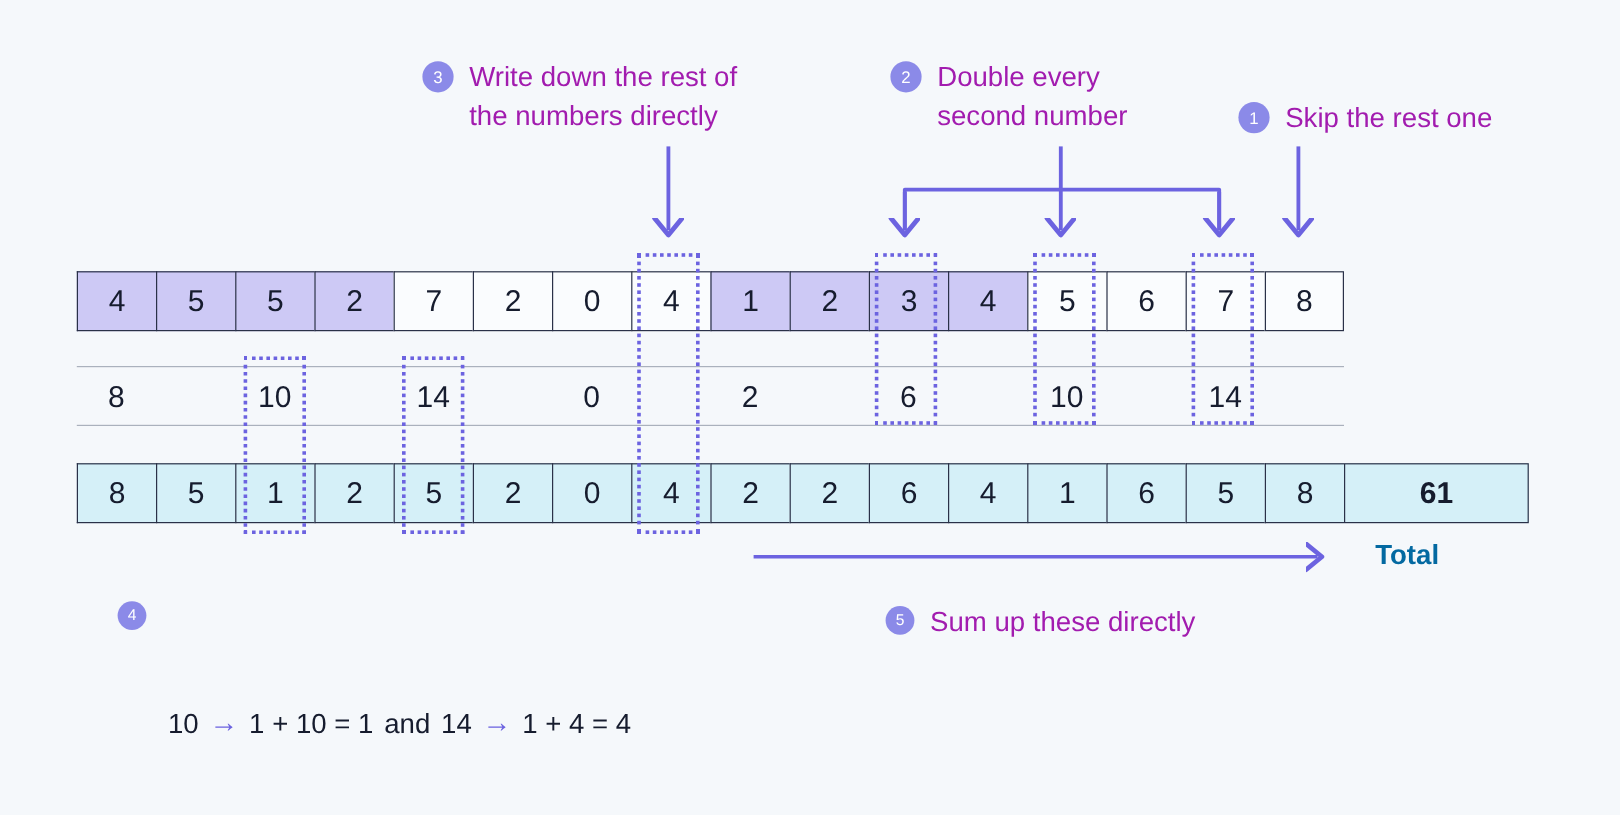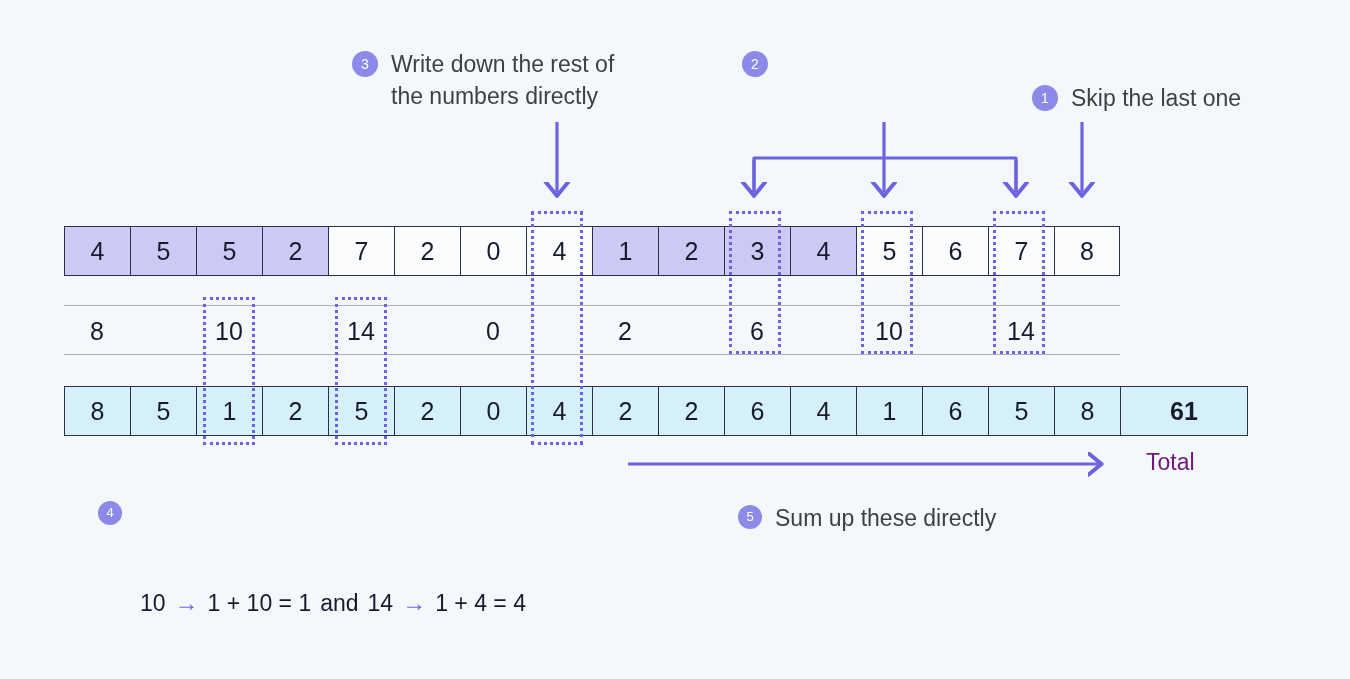--- a/index.html
+++ b/index.html
@@ -17,21 +17,21 @@
   
   .annot { position:absolute; display:flex; align-items:flex-start; gap:13px; }
   .badge {
     width:26px; height:26px; border-radius:50%;
     background:#8b8ae8; color:#ffffff;
     font-size:14px; line-height:26px; text-align:center;
     flex:0 0 26px; margin-top:3px;
     font-family:"Liberation Sans", sans-serif;
   }
   .annot.small .badge { width:24px; height:24px; line-height:24px; flex:0 0 24px; font-size:13px; }
-  .annot-text { font-size:23px; line-height:32px; color:#404040; white-space:pre-line; }
+  .annot-text { font-size:23px; line-height:32px; color:#a21caf; white-space:pre-line; }
 
   #annot-3 { left:352px; top:48px; }
   #annot-2 { left:742px; top:48px; }
   #annot-1 { left:1032px; top:82px; }
   #annot-4 { left:98px; top:498px; }
   #annot-5 { left:738px; top:502px; }
 
   
   #formula {
     position:absolute; left:140px; top:588px;
@@ -68,36 +68,36 @@
   #row3 { left:64px; top:386px; height:50px; }
   .c3 {
     width:66px; height:50px;
     border:1px solid #2a3148;
     border-right:none;
     display:flex; align-items:center; justify-content:center;
     font-size:25px; color:#161c2e;
     background:#d5f0f8;
   }
   .c3:last-child { border-right:1px solid #2a3148; }
-  .c3.total { width:128px; font-weight:bold; font-size:25px; }
+  .c3.total { width:154px; font-weight:bold; font-size:25px; }
 
   
   .dotbox {
     position:absolute;
     border:3px dotted #6c63e0;
     pointer-events:none;
   }
 
   
   #connectors { position:absolute; left:0; top:0; width:1350px; height:679px; }
 
   
   #total-label {
     position:absolute; left:1146px; top:449px;
-    font-size:23px; font-weight:normal; color:#701a75;
+    font-size:23px; font-weight:bold; color:#0369a1;
   }
 </style>
 </head>
 <body>
 
 <div class="canvas">
 
   <svg id="connectors" viewBox="0 0 1350 679">
     <defs>
       <marker id="ah" markerWidth="10" markerHeight="10" refX="3.2" refY="4" orient="auto" markerUnits="strokeWidth">
@@ -121,25 +121,27 @@
   </svg>
 
   <div class="annot" id="annot-3">
     <span class="badge">3</span>
     <span class="annot-text">Write down the rest of
 the numbers directly</span>
   </div>
 
   <div class="annot" id="annot-2">
     <span class="badge">2</span>
+    <span class="annot-text">Double every
+second number</span>
   </div>
 
   <div class="annot" id="annot-1">
     <span class="badge">1</span>
-    <span class="annot-text">Skip the last one</span>
+    <span class="annot-text">Skip the rest one</span>
   </div>
 
   <div class="row" id="row1">
       <div class="c1 purple">4</div>
       <div class="c1 purple">5</div>
       <div class="c1 purple">5</div>
       <div class="c1 purple">2</div>
       <div class="c1">7</div>
       <div class="c1">2</div>
       <div class="c1">0</div>

